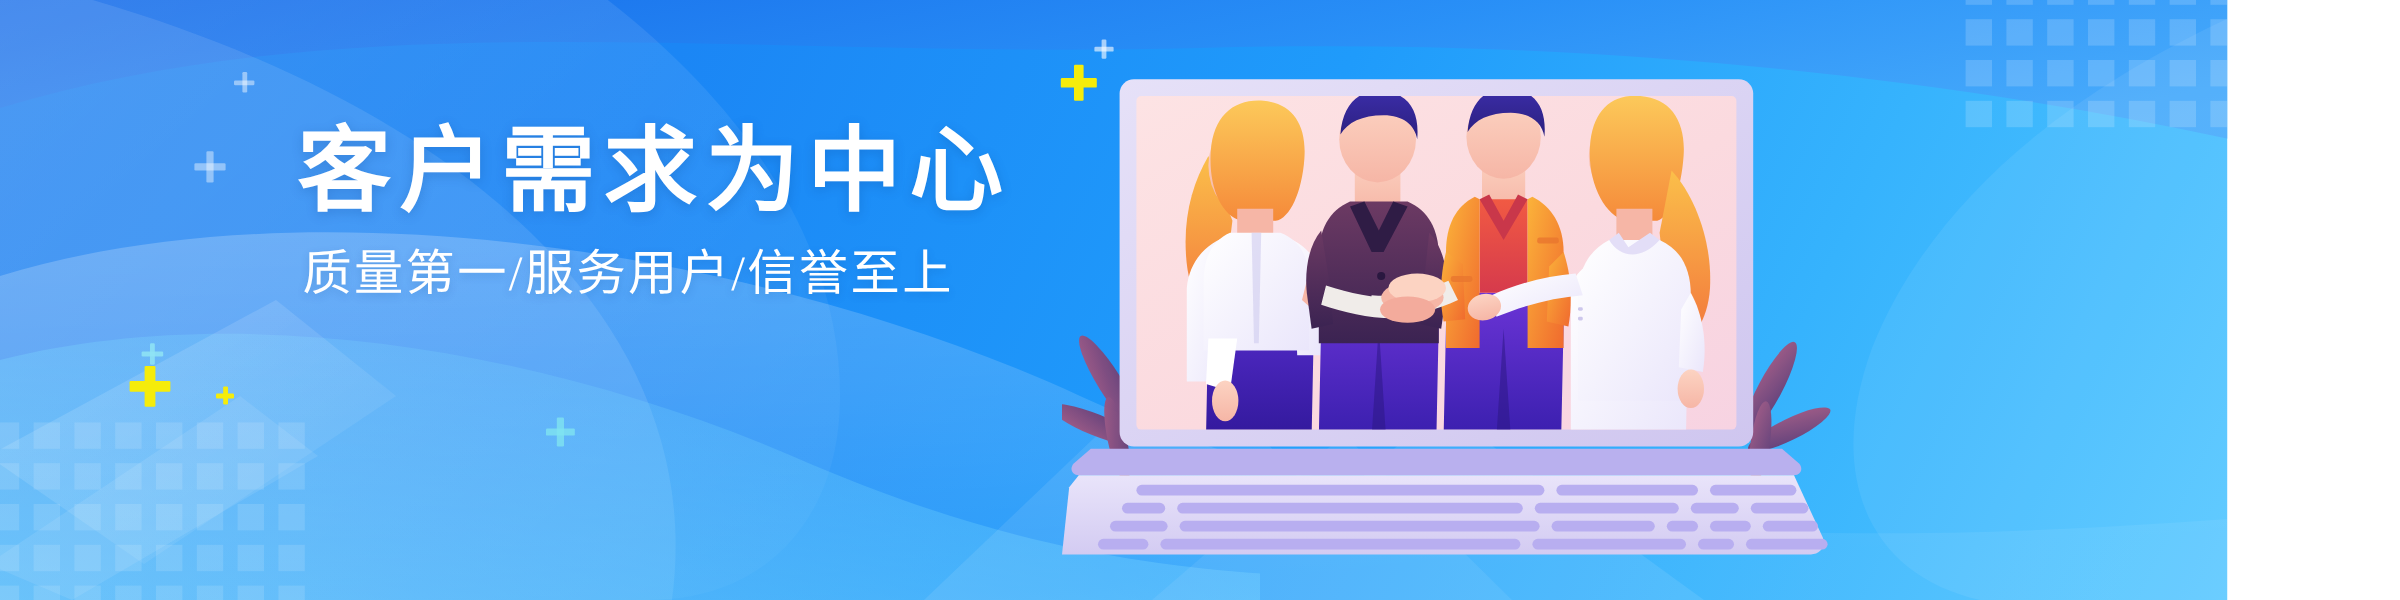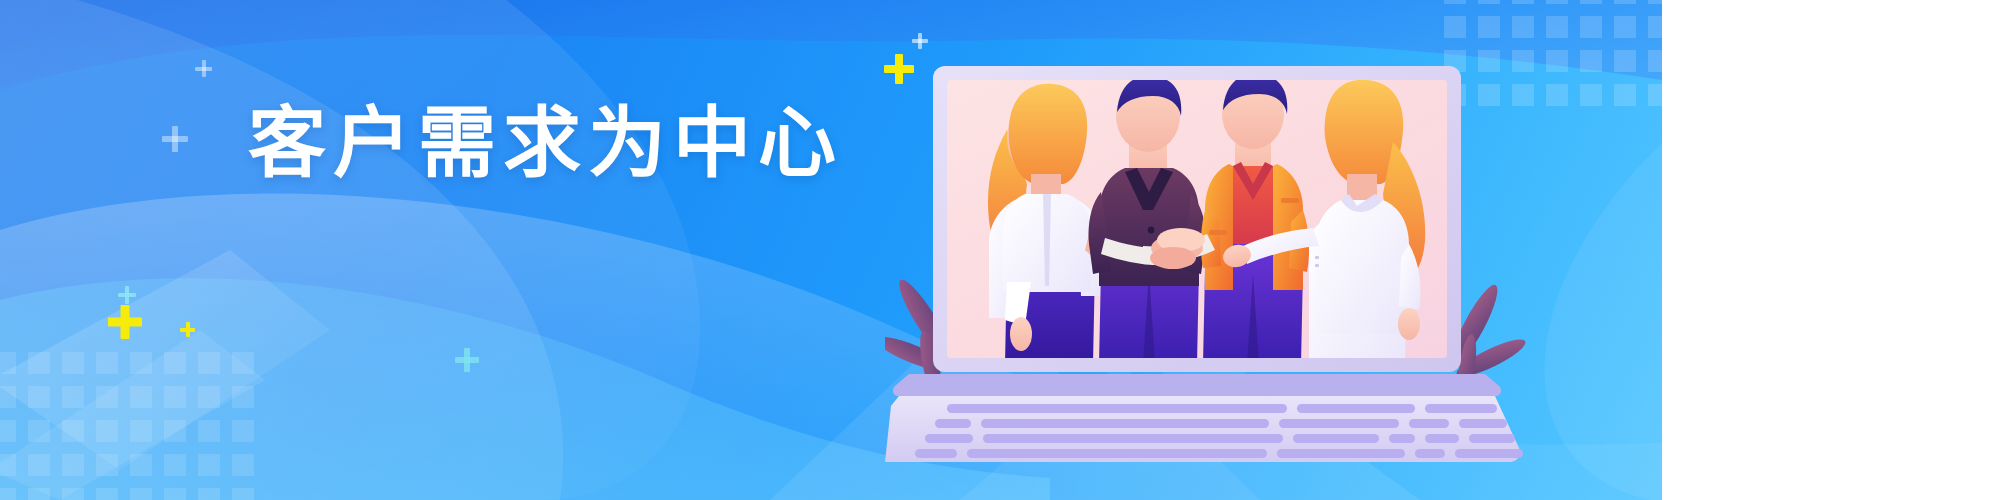--- a/index.html
+++ b/index.html
@@ -7,24 +7,25 @@
     margin: 0;
     padding: 0;
     background: #ffffff;
   }
   body {
     font-family: "Liberation Sans", "DejaVu Sans", sans-serif;
   }
 
   .banner {
     position: relative;
-    width: 1662px;
+    width: 1856px;
     height: 500px;
     overflow: hidden;
     background: linear-gradient(115deg, #1a7ef0 0%, #1b86f5 28%, #1f9bfb 55%, #36b3fd 78%, #56c7ff 100%);
+    font-family: Liberation Serif, serif;
   }
 
   
   .bg-layer { position: absolute; pointer-events: none; }
 
   .wave-svg {
     position: absolute;
     top: 0; left: 0;
     width: 2000px;
     height: 500px;
@@ -247,20 +248,21 @@
   <i class="plus bg-layer" style="left:162px; top:126px; width:26px; height:26px; --t:6px; color:rgba(255,255,255,.42);"></i>
   <i class="plus bg-layer" style="left:118px; top:286px; width:18px; height:18px; --t:4px; color:rgba(143,228,244,.85);"></i>
   <i class="plus bg-layer" style="left:108px; top:305px; width:34px; height:34px; --t:9px; color:#f5ec0b;"></i>
   <i class="plus bg-layer" style="left:180px; top:322px; width:15px; height:15px; --t:4px; color:#f5ec0b;"></i>
   <i class="plus bg-layer" style="left:455px; top:348px; width:24px; height:24px; --t:6px; color:rgba(127,227,240,.8);"></i>
   <i class="plus bg-layer" style="left:884px; top:54px; width:30px; height:30px; --t:8px; color:#f5ec0b; z-index:7;"></i>
   <i class="plus bg-layer" style="left:912px; top:33px; width:16px; height:16px; --t:4px; color:rgba(255,255,255,.6); z-index:7;"></i>
 
   <div class="text-block">
     <h1 class="headline">客户需求为中心</h1>
+    <p class="subline">质量第一/服务用户/信誉至上</p>
   </div>
 
   <div class="illustration">
     <svg viewBox="0 0 740 430" aria-hidden="true">
       <defs>
         <linearGradient id="screenBg" x1="0" y1="0" x2="1" y2="1">
           <stop offset="0%" stop-color="#fde3e4"></stop>
           <stop offset="55%" stop-color="#fbdadf"></stop>
           <stop offset="100%" stop-color="#f7d3e2"></stop>
         </linearGradient>

